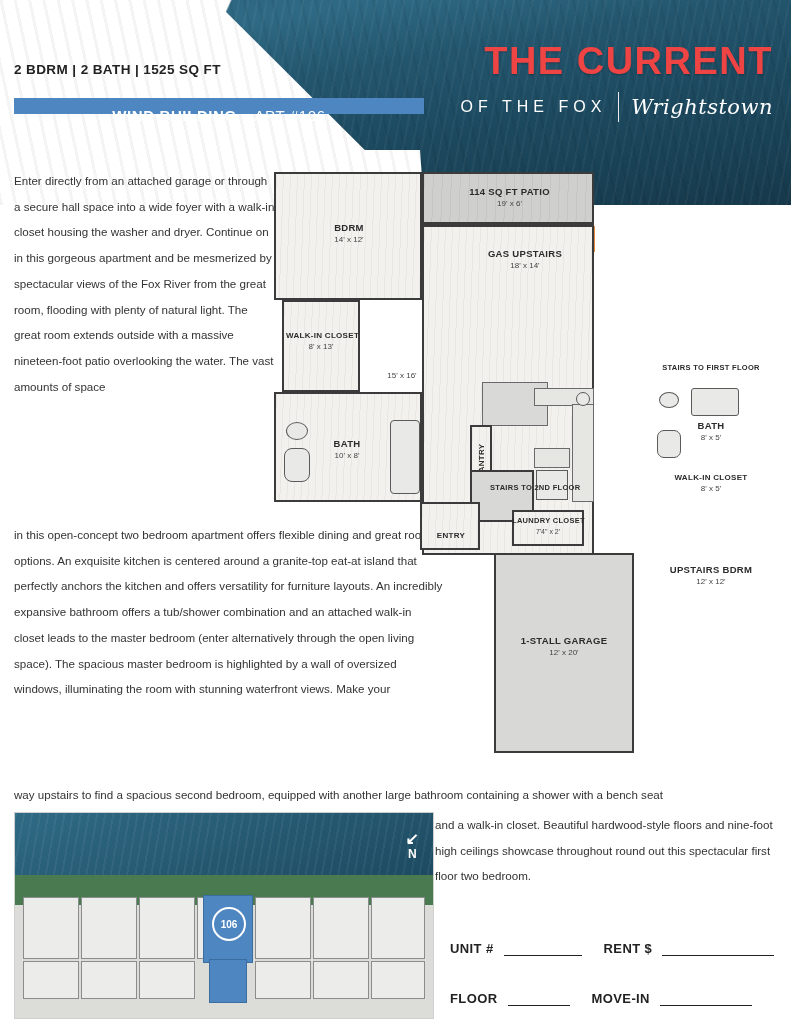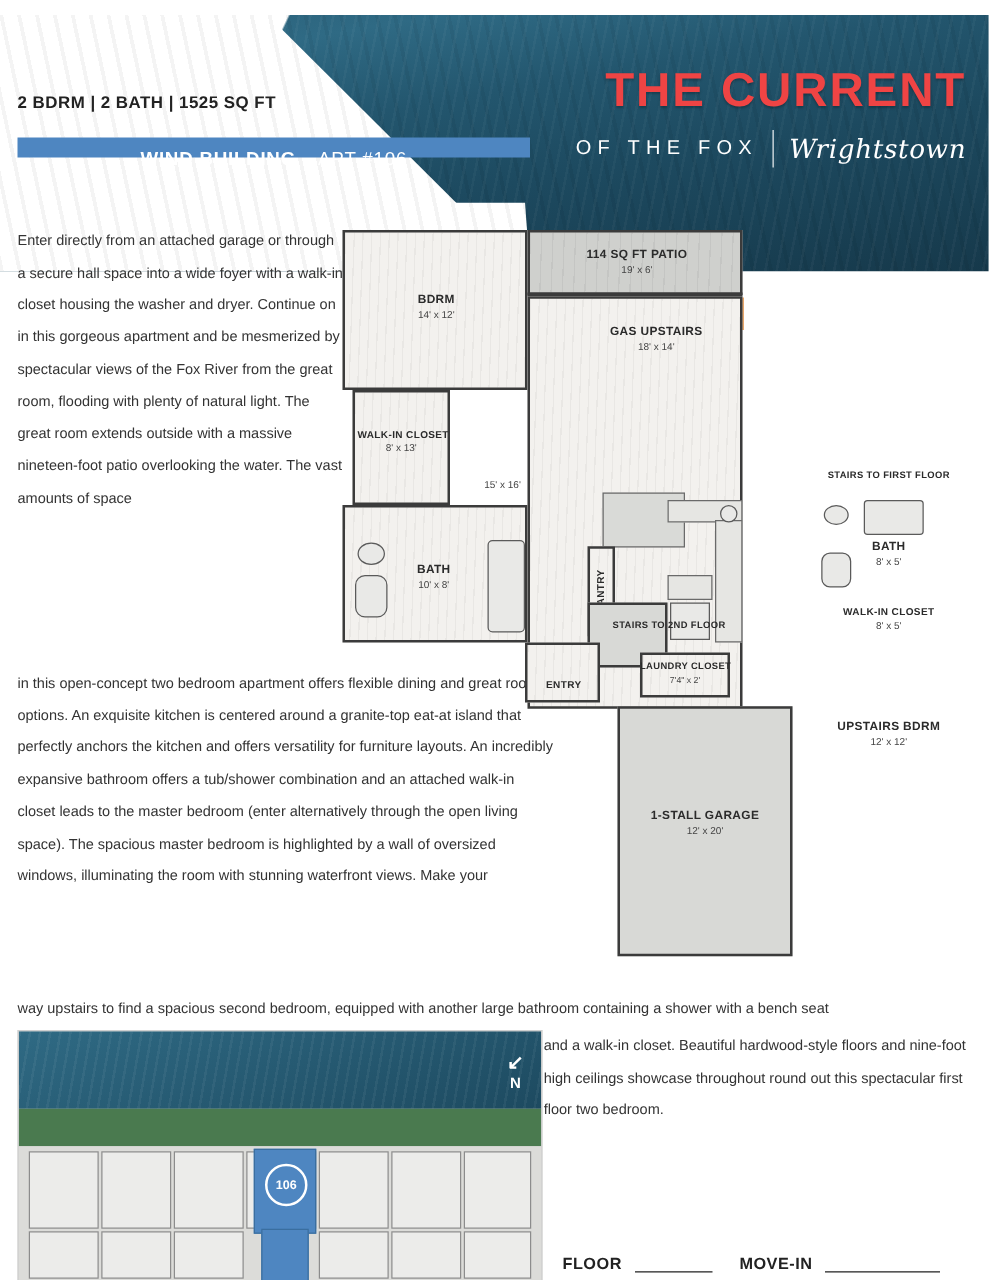--- a/index.html
+++ b/index.html
@@ -2,21 +2,21 @@
 <html><head>
 <meta charset="utf-8">
 <style>
   html,body{margin:0;padding:0;}
   body{
     width:791px;height:1024px;position:relative;overflow:hidden;
     background:#ffffff;
     font-family:"Liberation Sans", sans-serif;
     color:#2b2b2b;
   }
-  .sheet{position:absolute;inset:0;margin-top:12px;}
+  .sheet{position:absolute;inset:0;}
 
   
   .header-photo{
     position:absolute;top:0;left:0;width:791px;height:205px;
     background:
       linear-gradient(115deg, #ffffff 0 26%, rgba(255,255,255,0) 26.2%),
       linear-gradient(170deg, #2a5f78 0%, #2f6a84 18%, #23566e 38%, #1d4a60 60%, #16394b 100%);
     overflow:hidden;
   }
   .header-photo:after{
@@ -130,21 +130,21 @@
   .sm-water{
     position:absolute;left:0;top:0;width:418px;height:62px;
     background:linear-gradient(160deg,#2f6a84,#1d4a60);
   }
   .sm-water:after{
     content:"";position:absolute;inset:0;
     background:repeating-linear-gradient(100deg, rgba(255,255,255,.05) 0 2px, rgba(255,255,255,0) 2px 8px);
   }
   .sm-grass{position:absolute;left:0;top:62px;width:418px;height:30px;background:#4a7a4f;}
   .sm-lot{position:absolute;left:0;top:92px;width:418px;height:113px;background:#dcdcd9;}
-  .sm-units{position:absolute;left:8px;top:96px;width:402px;height:104px;}
+  .sm-units{position:absolute;left:8px;top:84px;width:402px;height:104px;}
   .sm-u{
     position:absolute;box-sizing:border-box;border:1px solid #8c8c8c;background:#ececea;
   }
   .sm-hl{position:absolute;background:#4e86c1;border:1px solid #3a6e9f;}
   .sm-badge{
     position:absolute;width:30px;height:30px;border-radius:50%;
     background:#4e86c1;border:2px solid #ffffff;color:#fff;
     display:flex;align-items:center;justify-content:center;font-size:10px;font-weight:bold;
   }
   .sm-north{position:absolute;right:14px;top:18px;color:#fff;text-align:center;font-size:12px;font-weight:bold;}
@@ -327,20 +327,26 @@
       <div class="sm-hl" style="left:186px;top:62px;width:36px;height:42px;"></div>
       <div class="sm-badge" style="left:189px;top:10px;">106</div>
     </div>
 
     <div class="sm-north">
       <span class="arrow">↙</span>
       <span>N</span>
     </div>
   </div>
 
+  <div class="formrow row1">
+    <span>UNIT #</span>
+    <span class="ln" style="width:78px;"></span>
+    <span style="margin-left:12px;">RENT $</span>
+    <span class="ln" style="width:112px;"></span>
+  </div>
 
   <div class="formrow row2">
     <span>FLOOR</span>
     <span class="ln" style="width:62px;"></span>
     <span style="margin-left:12px;">MOVE-IN</span>
     <span class="ln" style="width:92px;"></span>
   </div>
 
 </div>
 

